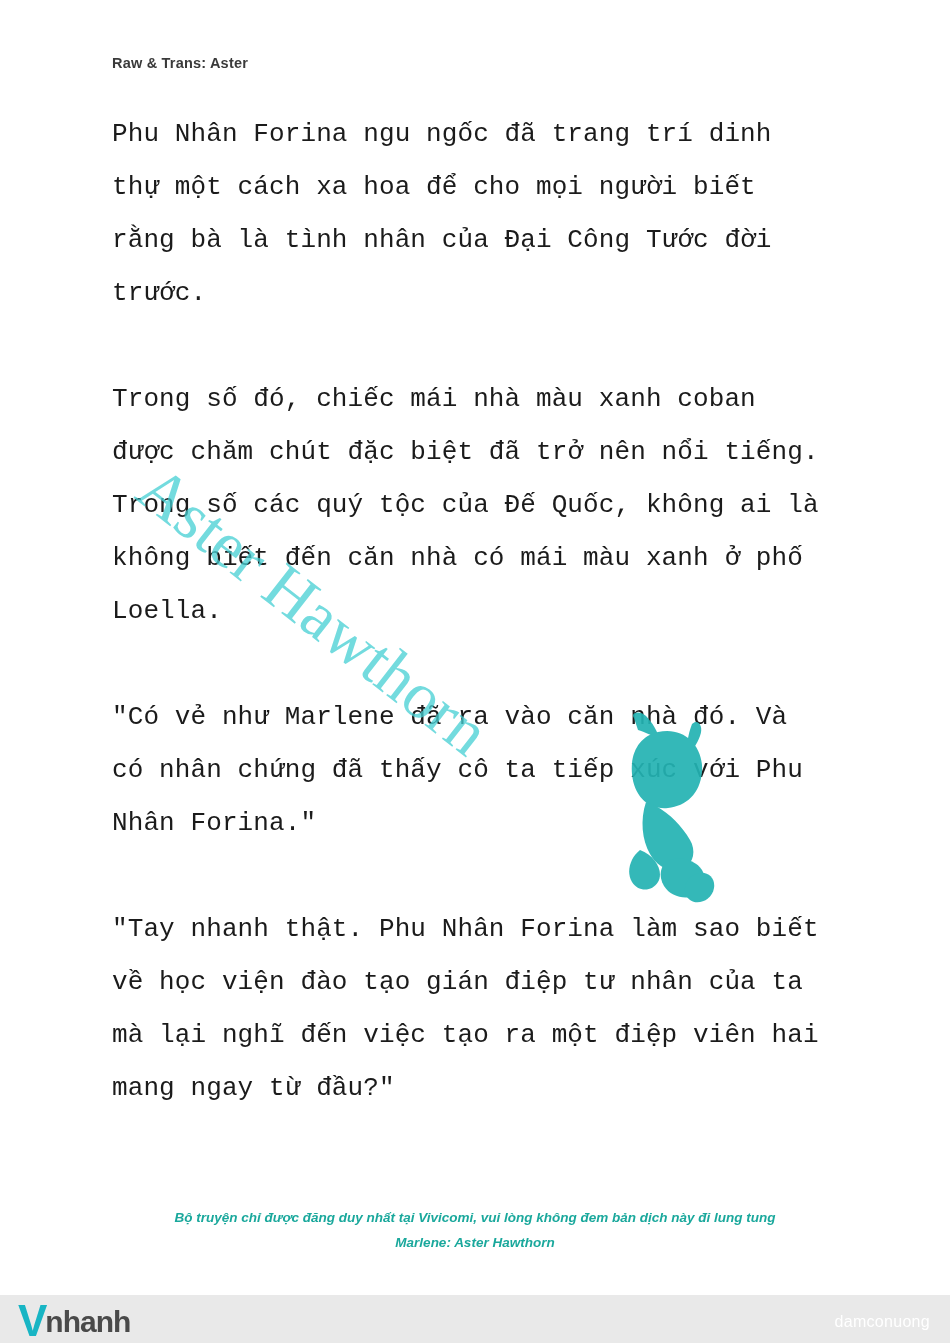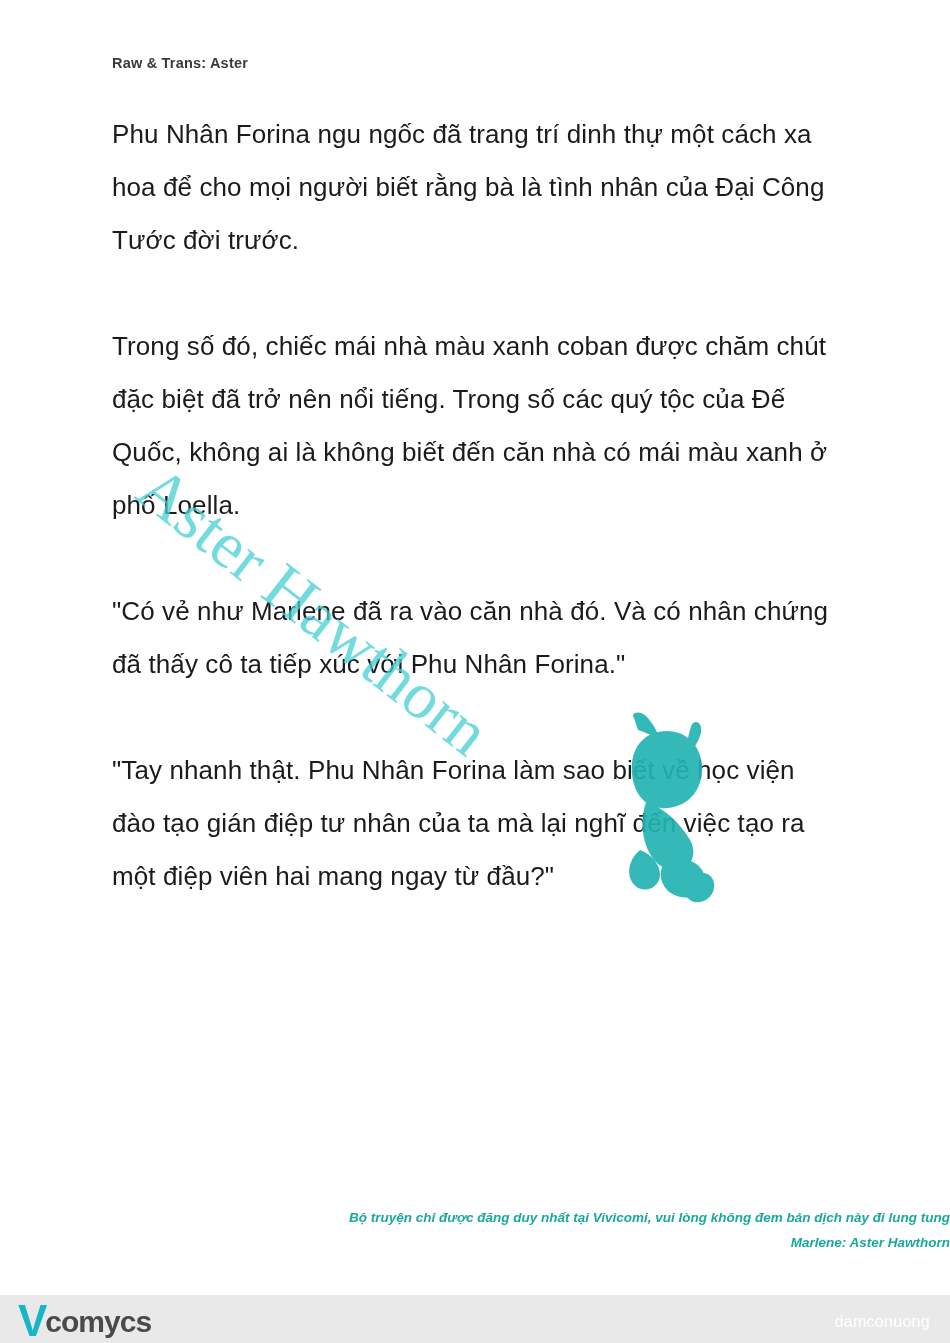--- a/index.html
+++ b/index.html
@@ -35,21 +35,21 @@
   }
 
   
   .content {
     position: absolute;
     left: 112px;
     top: 108px;
     width: 720px;
   }
   .para {
-    font-family: Liberation Sans, sans-serif;
+    font-family: Liberation Mono, monospace;
     font-size: 26px;
     line-height: 53px;
     color: #1b1b1b;
     margin: 0 0 53px 0;
     text-align: left;
     letter-spacing: 0.1px;
   }
 
   
   .watermark {
@@ -78,21 +78,21 @@
     left: 430px;
     top: 380px;
   }
 
   
   .footer-notes {
     position: absolute;
     left: 0;
     right: 0;
     top: 1205px;
-    text-align: right;
+    text-align: center;
     font-family: "Liberation Sans", sans-serif;
     font-style: italic;
     font-weight: 700;
     font-size: 13.5px;
     color: #1aa89c;
     line-height: 25px;
   }
   .footer-notes div { white-space: nowrap; }
 
   
@@ -168,18 +168,18 @@
   </div>
 
   <div class="footer-notes">
     <div>Bộ truyện chỉ được đăng duy nhất tại Vivicomi, vui lòng không đem bản dịch này đi lung tung</div>
     <div>Marlene: Aster Hawthorn</div>
   </div>
 
   <div class="bottom-bar">
     <div class="brand">
       <span class="brand-v">V</span>
-      <span class="brand-rest">comycs</span>
+      <span class="brand-rest">nhanh</span>
     </div>
     <div class="bottom-right-label">damconuong</div>
   </div>
 
 </div>
 
 </body></html>

